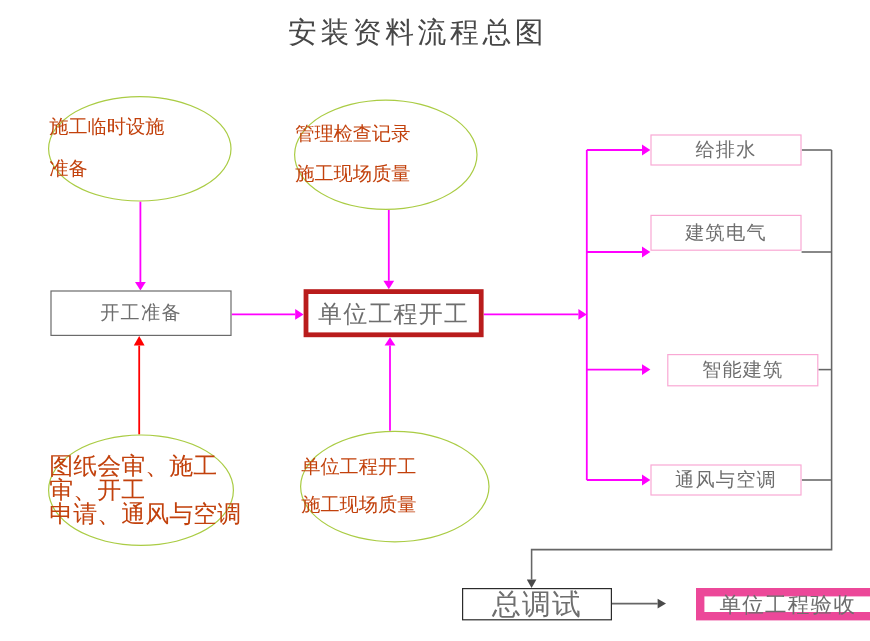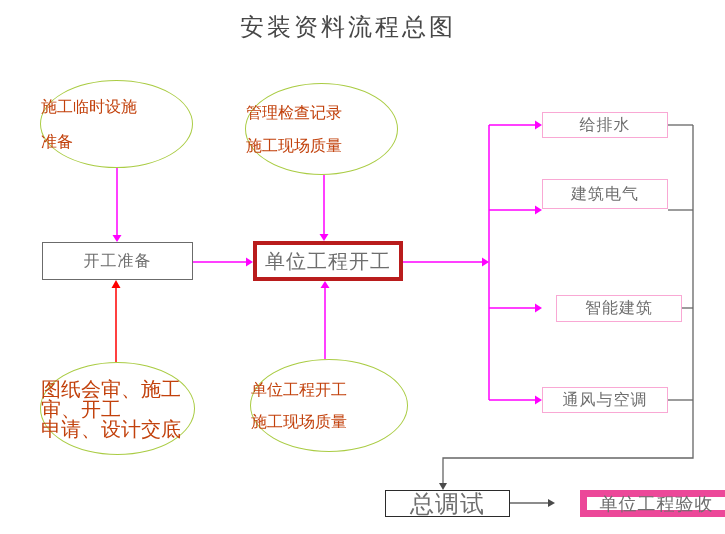--- a/index.html
+++ b/index.html
@@ -124,21 +124,21 @@
   </div>
 
   <div class="node ellipse e-b">
     <div>管理检查记录</div>
     <div>施工现场质量</div>
   </div>
 
   <div class="node ellipse e-c">
     <div>图纸会审、施工</div>
     <div>审、开工</div>
-    <div>申请、设计交底</div>
+    <div>申请、通风与空调</div>
   </div>
 
   <div class="node ellipse e-d">
     <div>单位工程开工</div>
     <div>施工现场质量</div>
   </div>
 
   <div class="node box b-start">开工准备</div>
 
   <div class="node box b-unit">单位工程开工</div>

